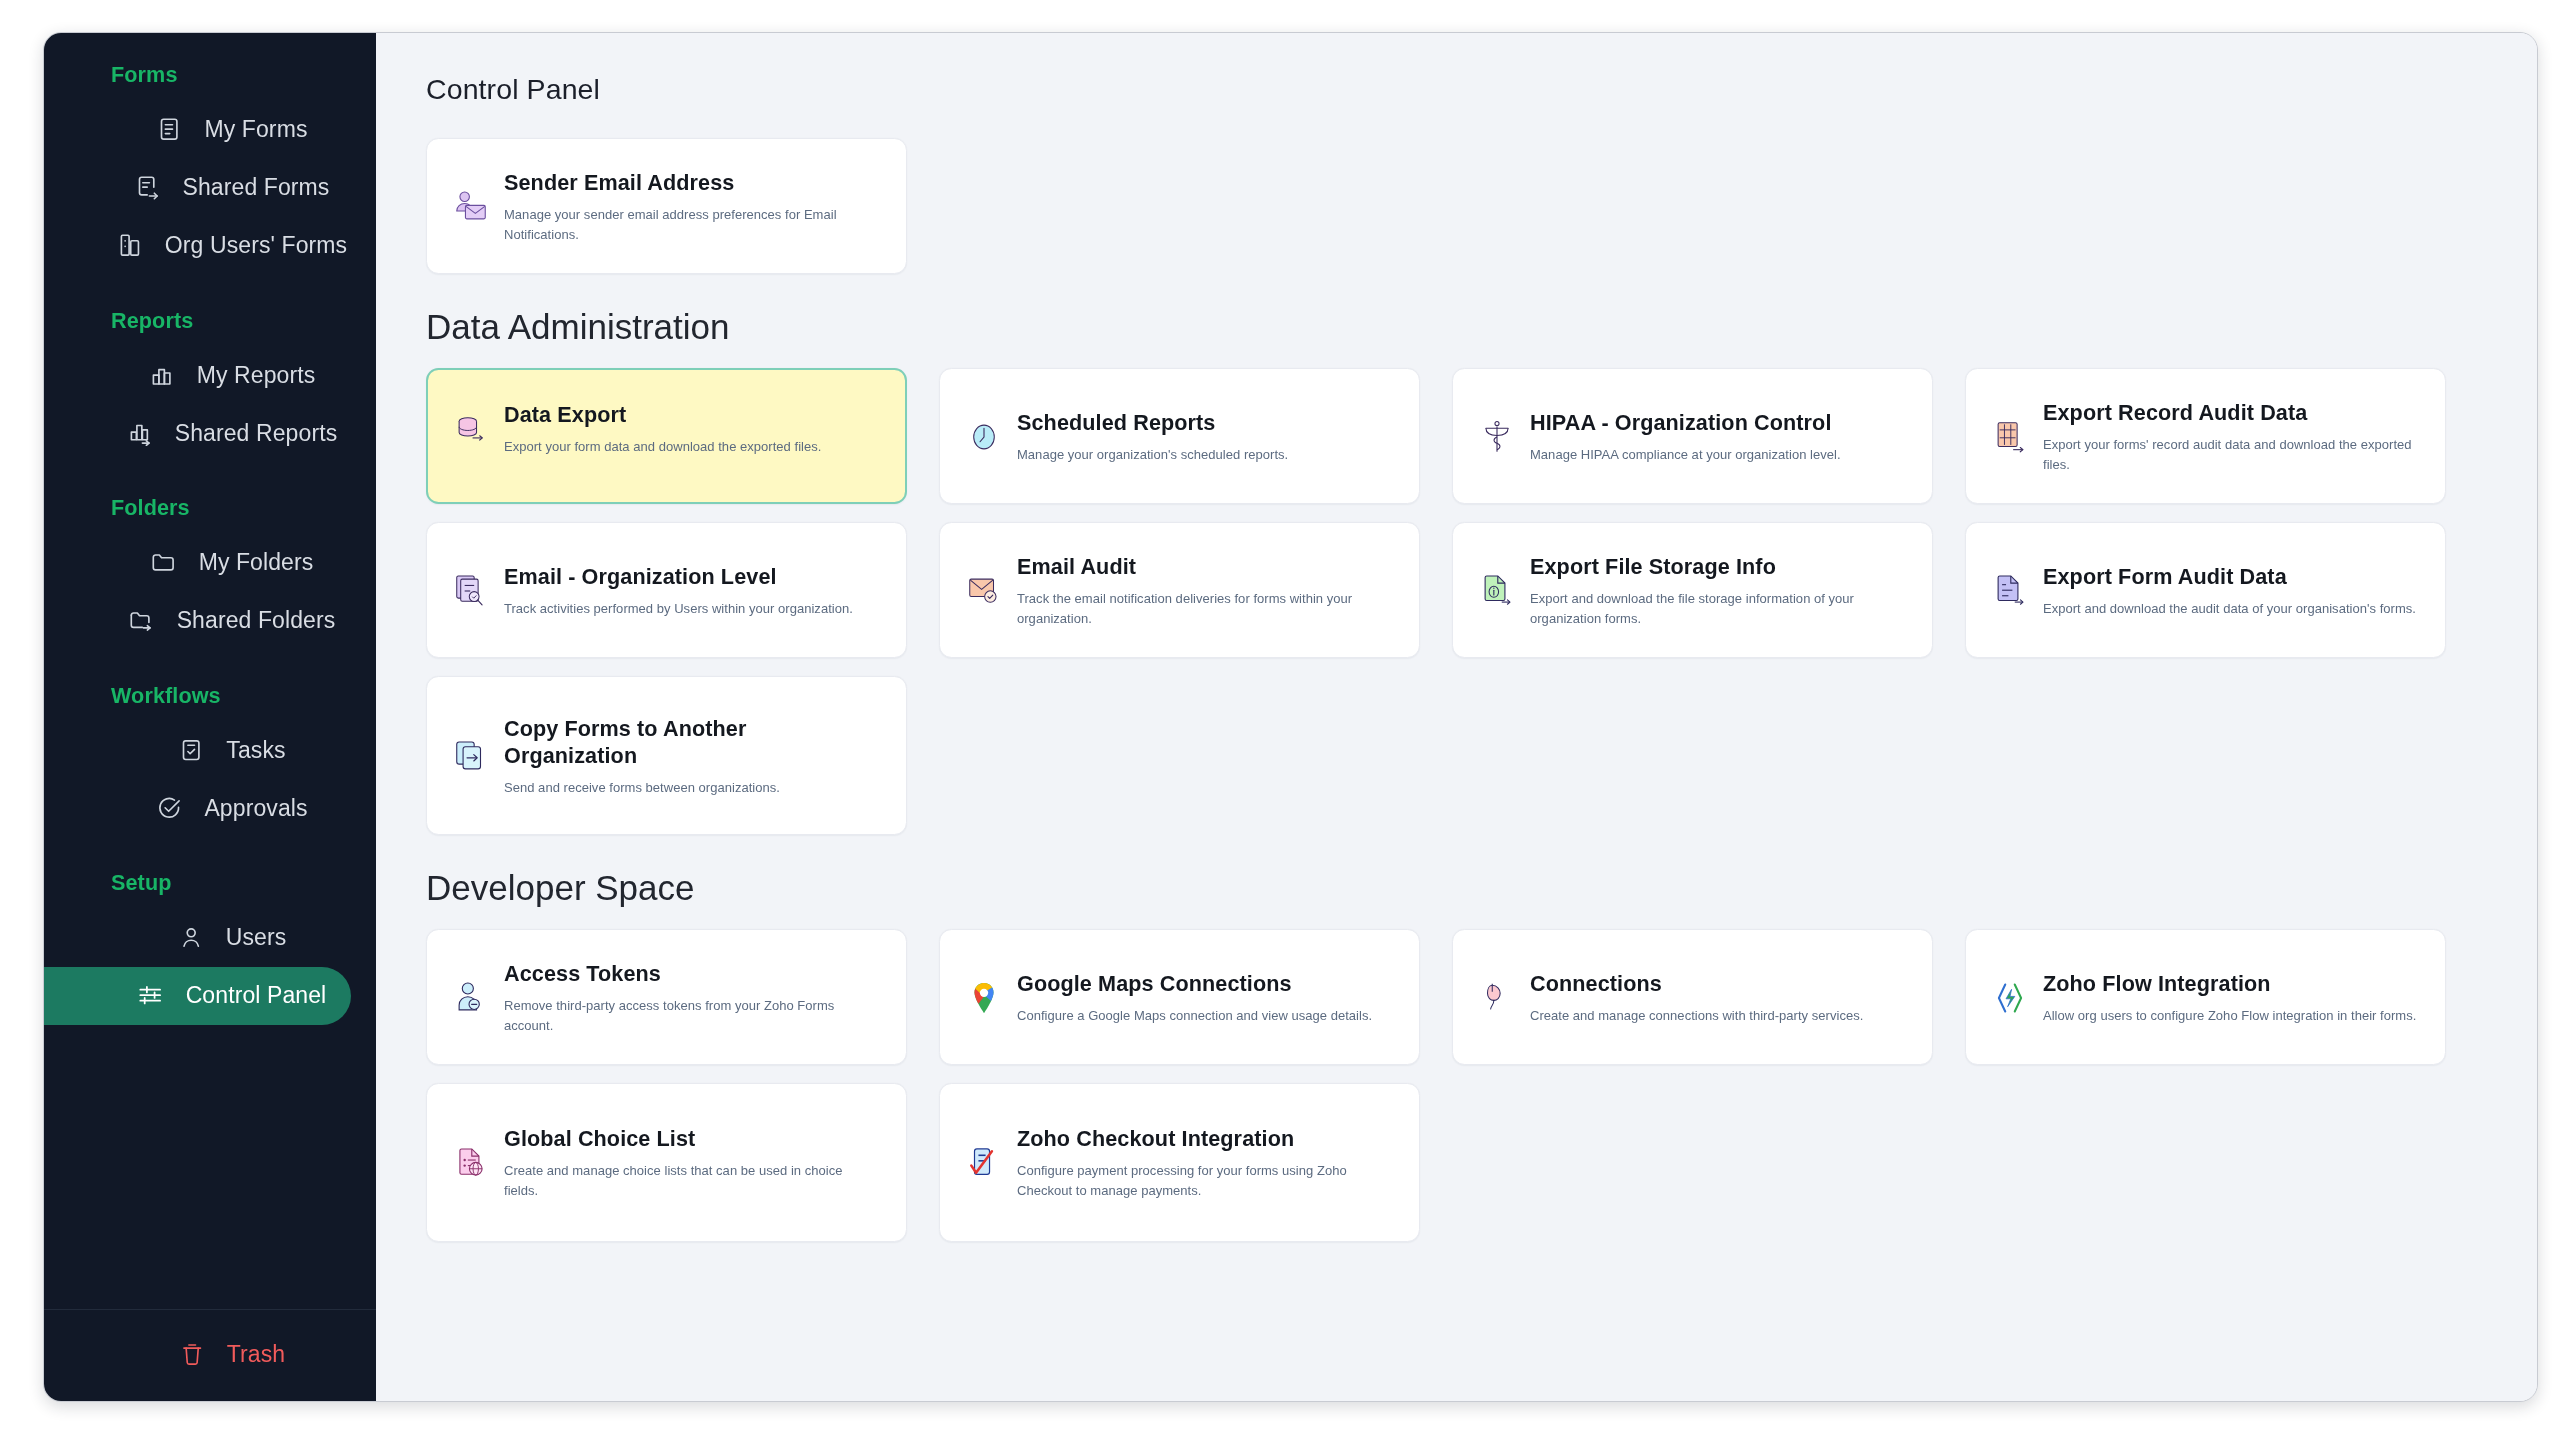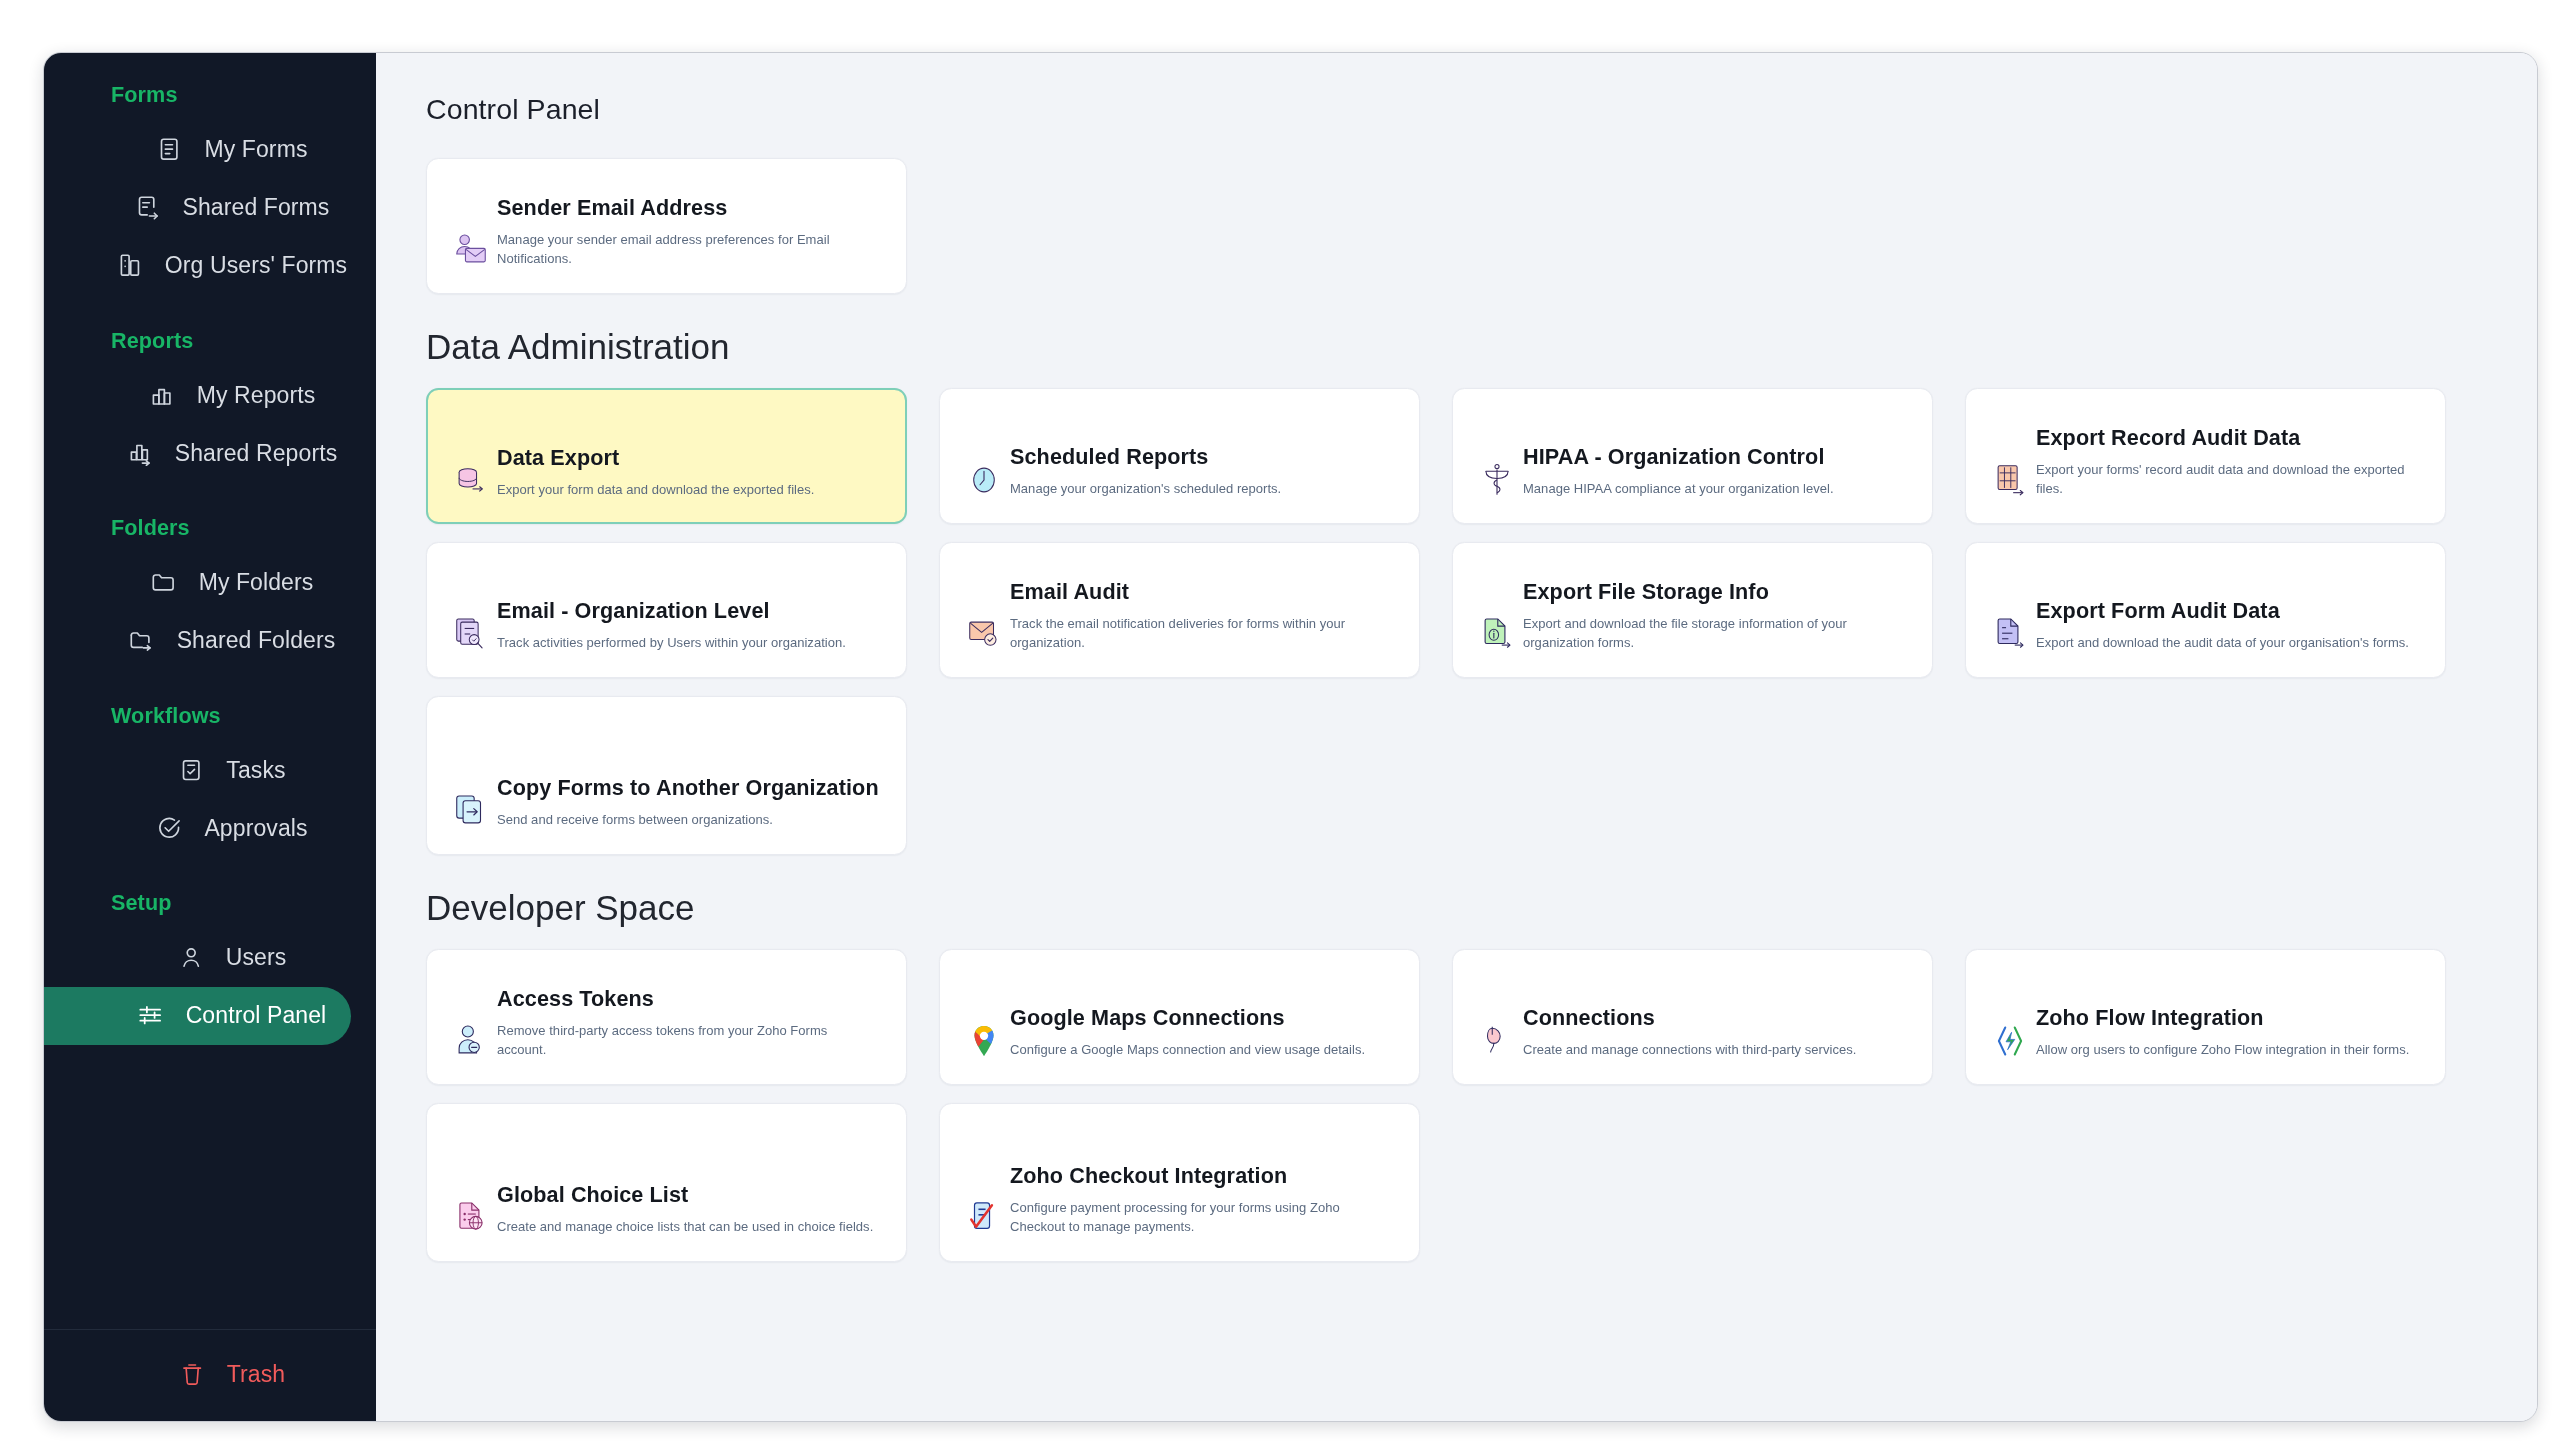--- a/index.html
+++ b/index.html
@@ -6,21 +6,21 @@
   html, body {
     width: 2576px; height: 1444px;
     background: #ffffff;
     font-family: "Liberation Sans", sans-serif;
     overflow: hidden;
   }
 
   
   #app-window {
     position: absolute;
-    left: 43px; top: 52px;
+    left: 43px; top: 32px;
     width: 2495px; height: 1370px;
     background: #f2f4f8;
     border-radius: 18px;
     border: 0.7px solid #c8cbd2;
     box-shadow: 0 4.2px 15.3px rgba(22,28,45,.16);
     display: flex;
     overflow: hidden;
   }
 
   
@@ -102,22 +102,22 @@
     row-gap: 18px;
   }
   .grid.single { grid-template-columns: 481px; }
 
   .card {
     background: #ffffff;
     border: 0.7px solid #e8eaf0;
     border-radius: 12.5px;
     padding: 24px 26.4px 24px 25px;
     display: flex;
-    gap: 7px;
-    align-items: flex-end;
+    gap: 14px;
+    align-items: center;
     cursor: pointer;
     box-shadow: 0 0.7px 1.4px rgba(25,32,56,.05);
     min-height: 136px;
   }
   .card.selected {
     border: 2.1px solid #7ecfb8;
     background: #fef9c3;
     padding: 7px 25px 22px 24px;
   }
   .card .c-icon {

